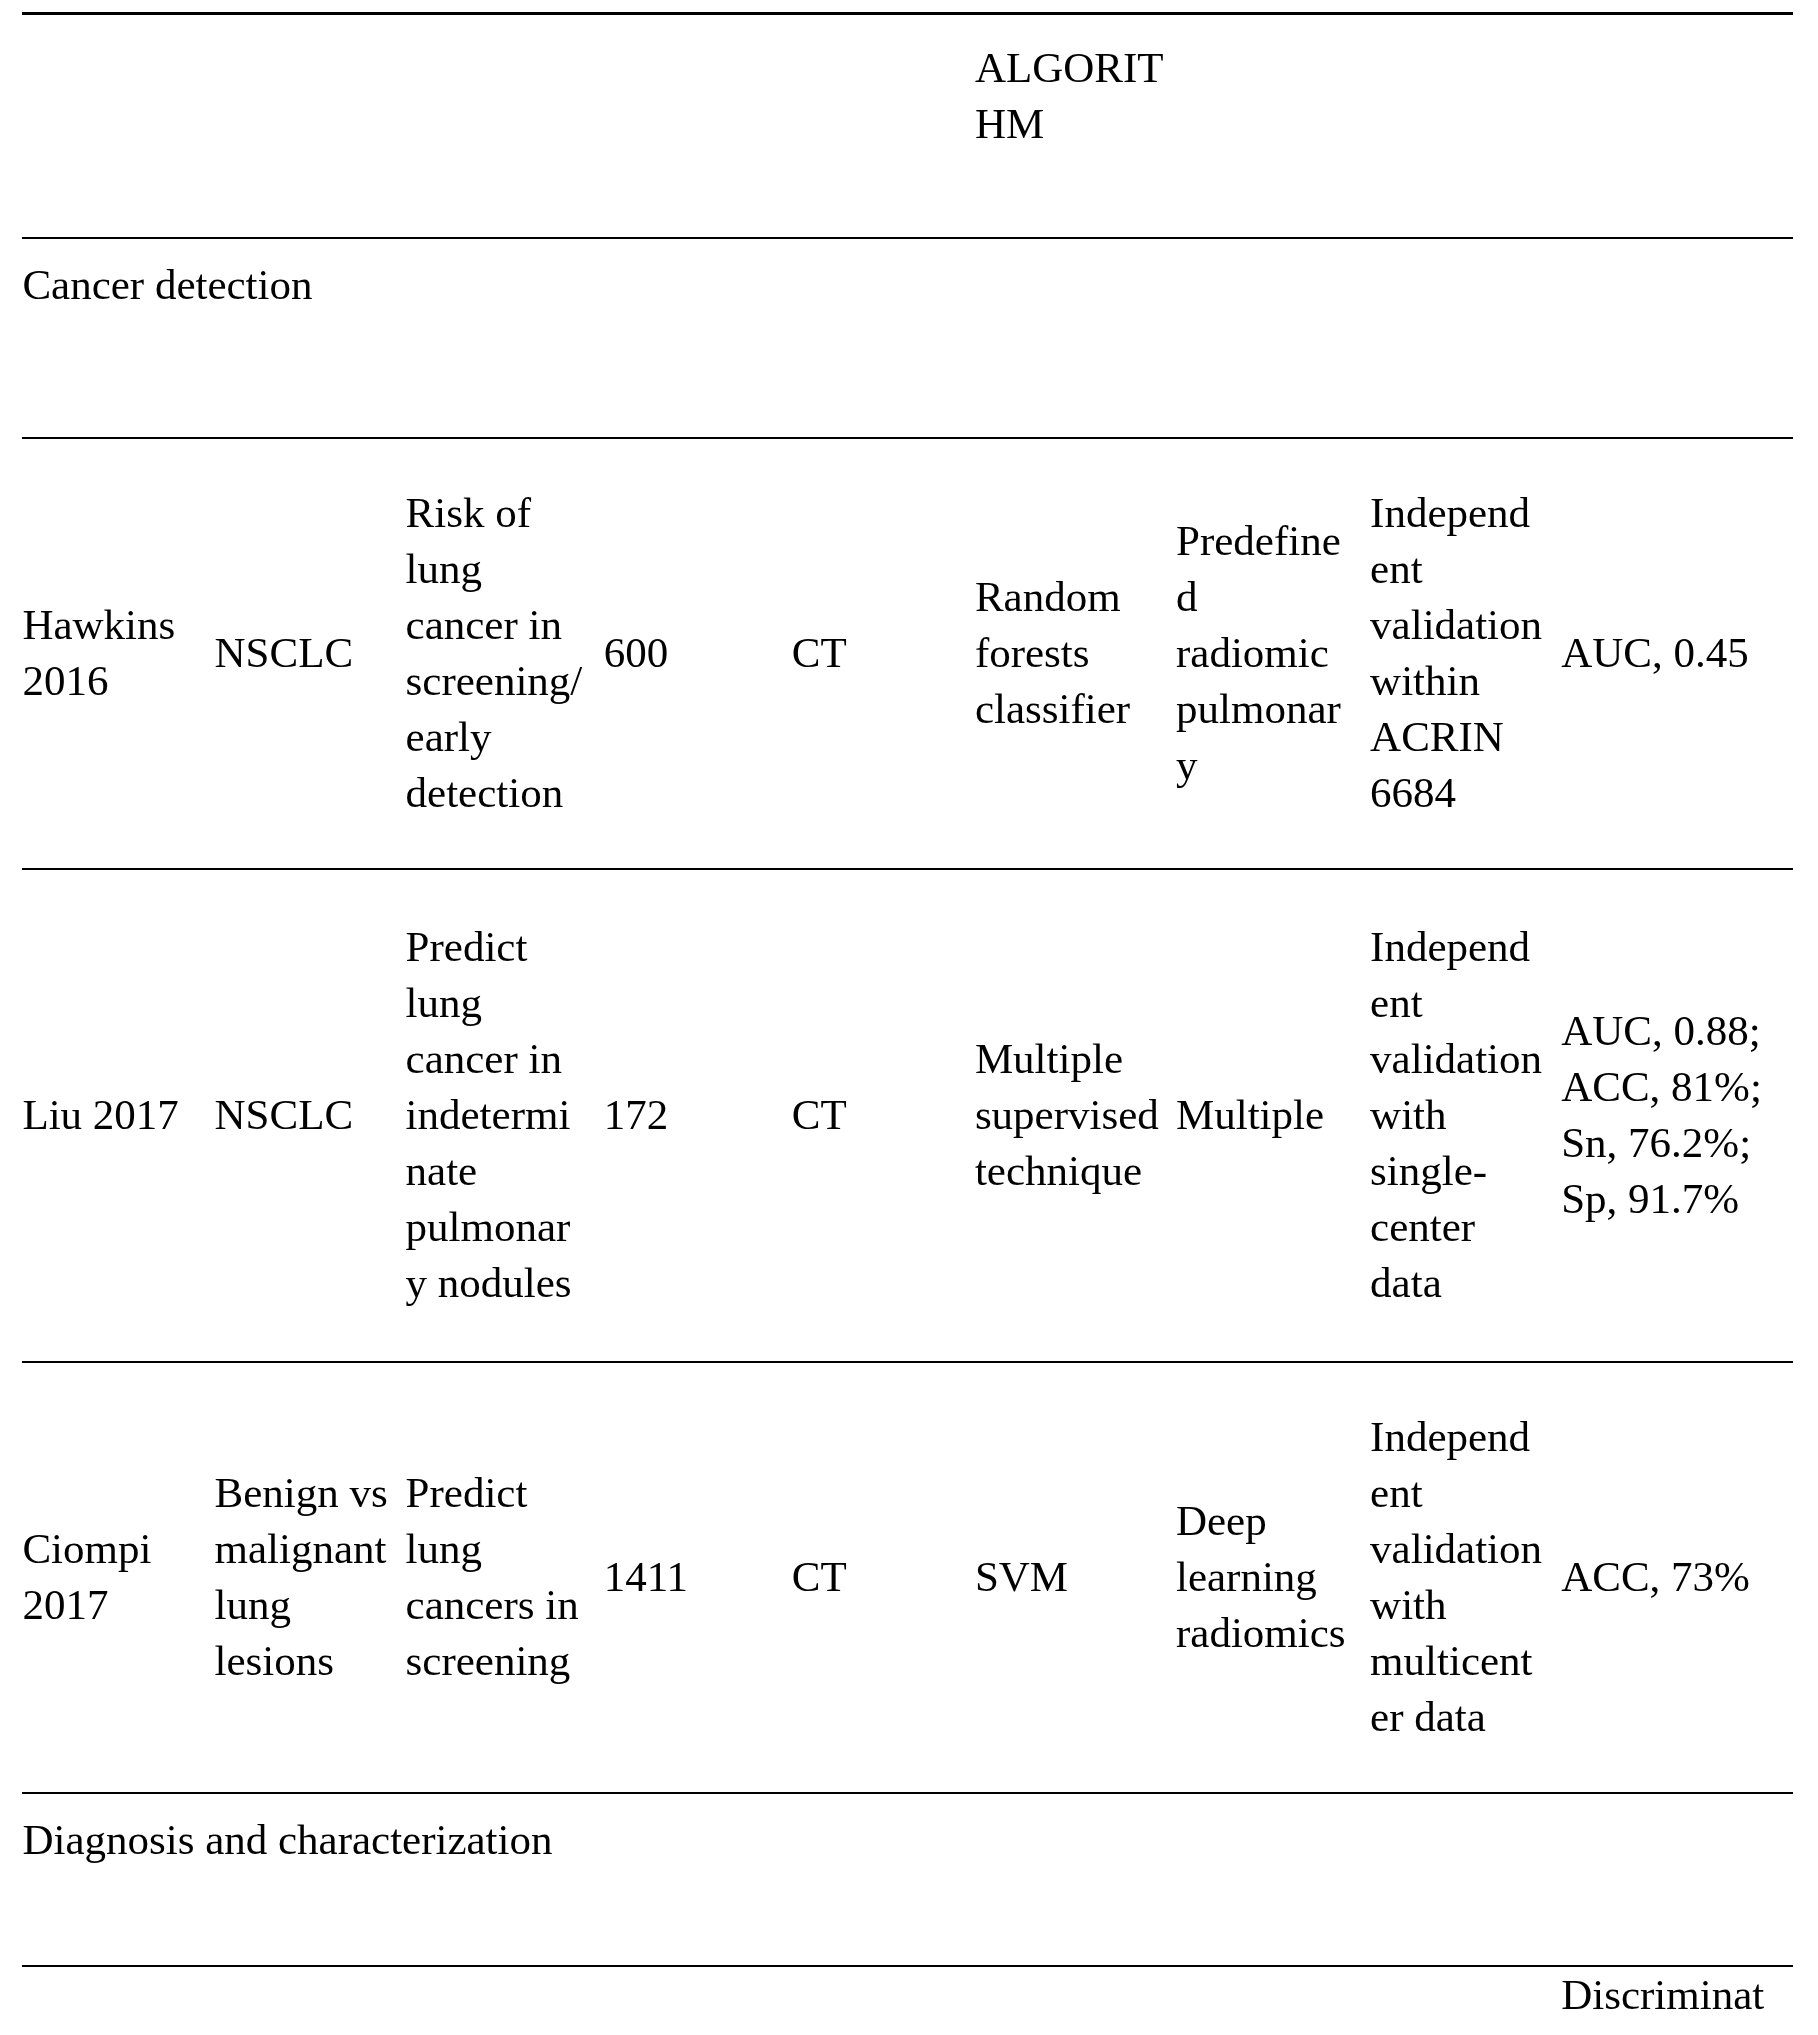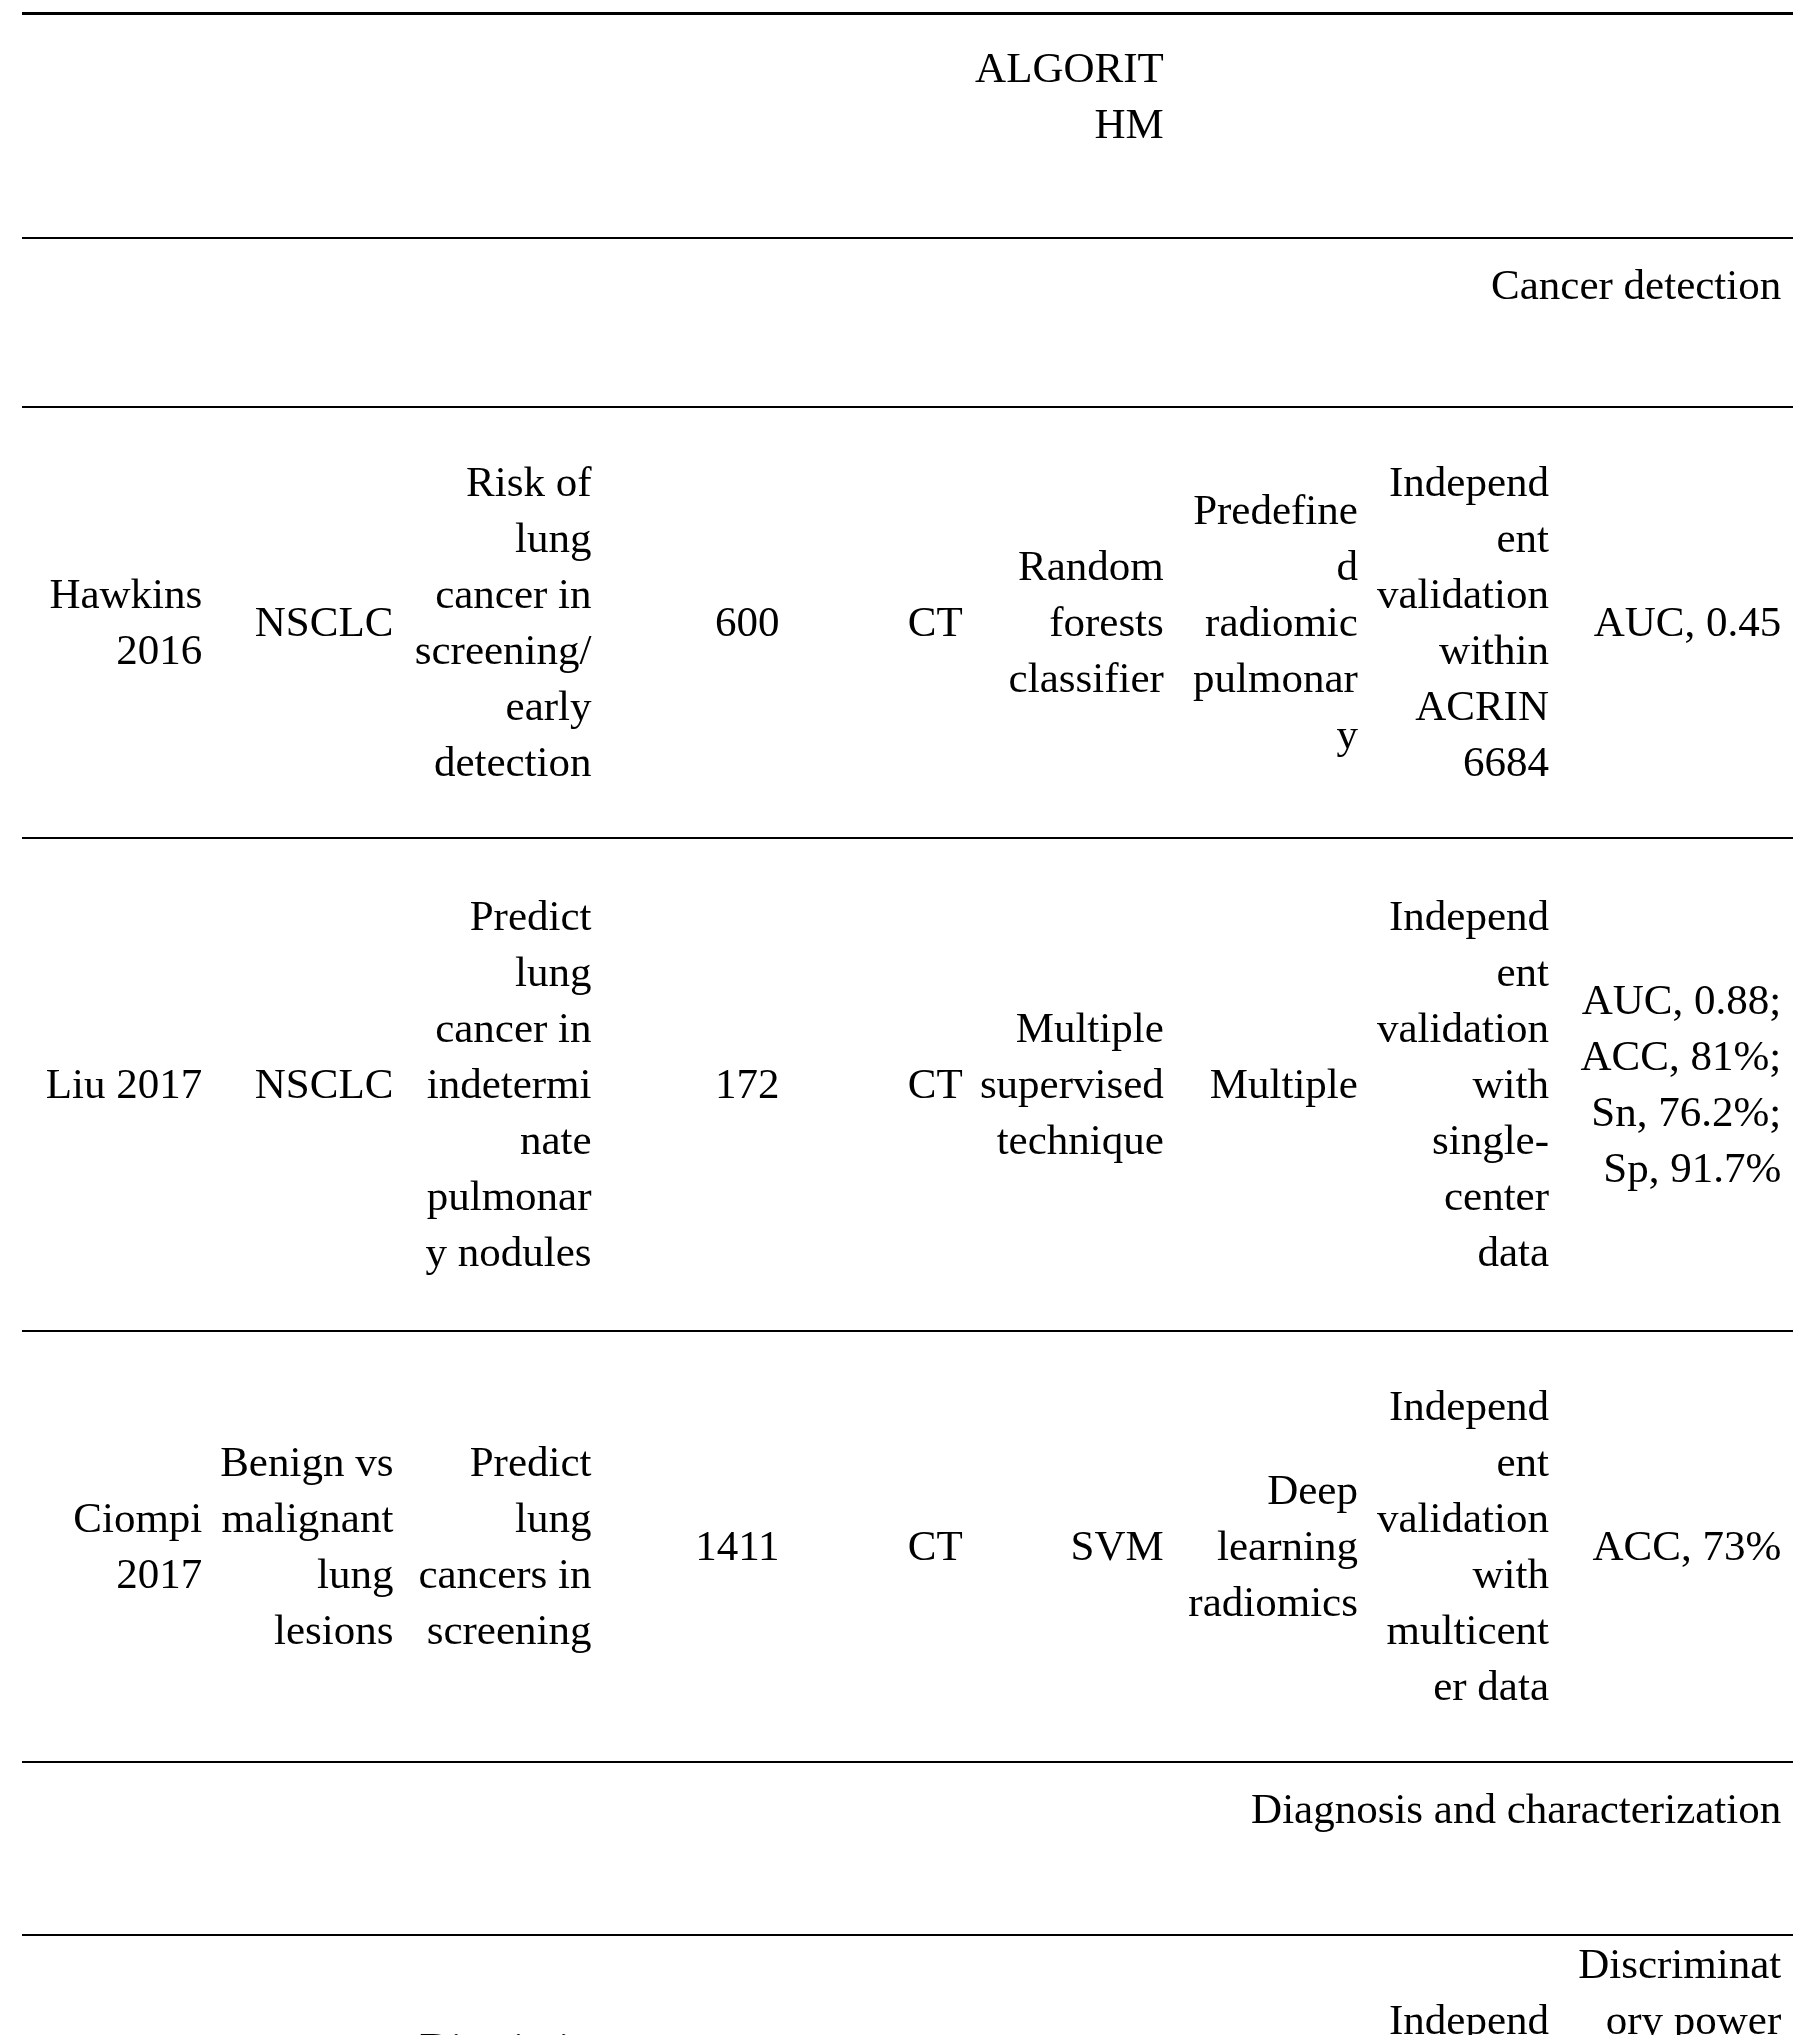--- a/index.html
+++ b/index.html
@@ -25,27 +25,27 @@
     border-collapse: collapse;
     table-layout: fixed;
     width: 1771px;
     border-top: 3.7px solid #000000;
   }
   table.tbl td {
     vertical-align: middle;
     padding: 0 12.2px 0 0;
     overflow-wrap: break-word;
     word-wrap: break-word;
-    text-align: right;
+    text-align: left;
   }
   tr.hdr { height: 224px; border-bottom: 2.8px solid #000000; }
   tr.hdr td { vertical-align: top; padding-top: 24.4px; }
   tr.sec { border-bottom: 2.8px solid #000000; }
   tr.sec td { vertical-align: top; padding-top: 18.3px; }
-  tr.sec-1 { height: 169px; }
+  tr.sec-1 { height: 200px; }
   tr.sec-2 { height: 173px; margin-left: 48px; }
   tr.row { border-bottom: 2.8px solid #000000; }
   tr.row-1 { height: 431px; }
   tr.row-2 { height: 493px; }
   tr.row-3 { height: 431px; }
   tr.row-4 { height: 447px; border-bottom: none; }
 </style>
 </head>
 <body>
 

